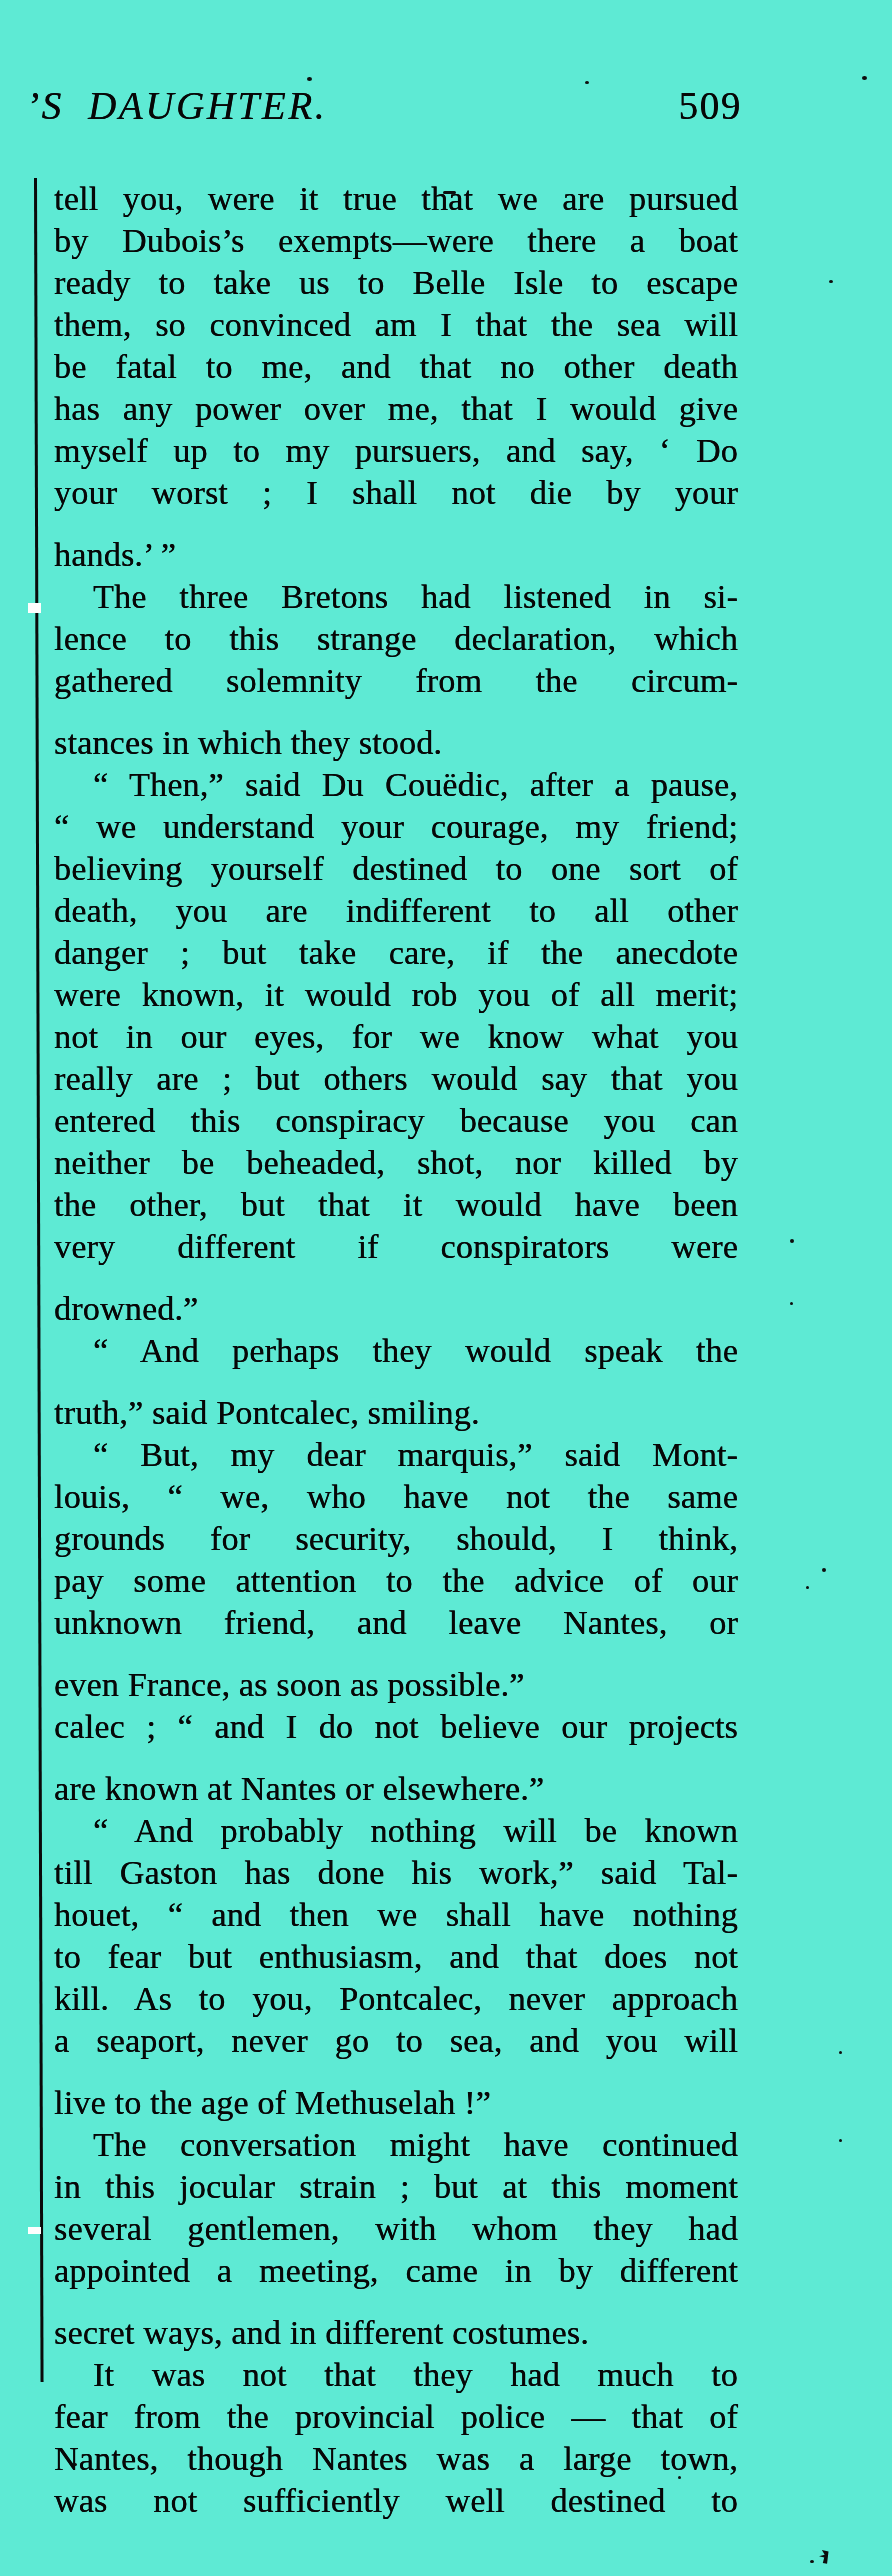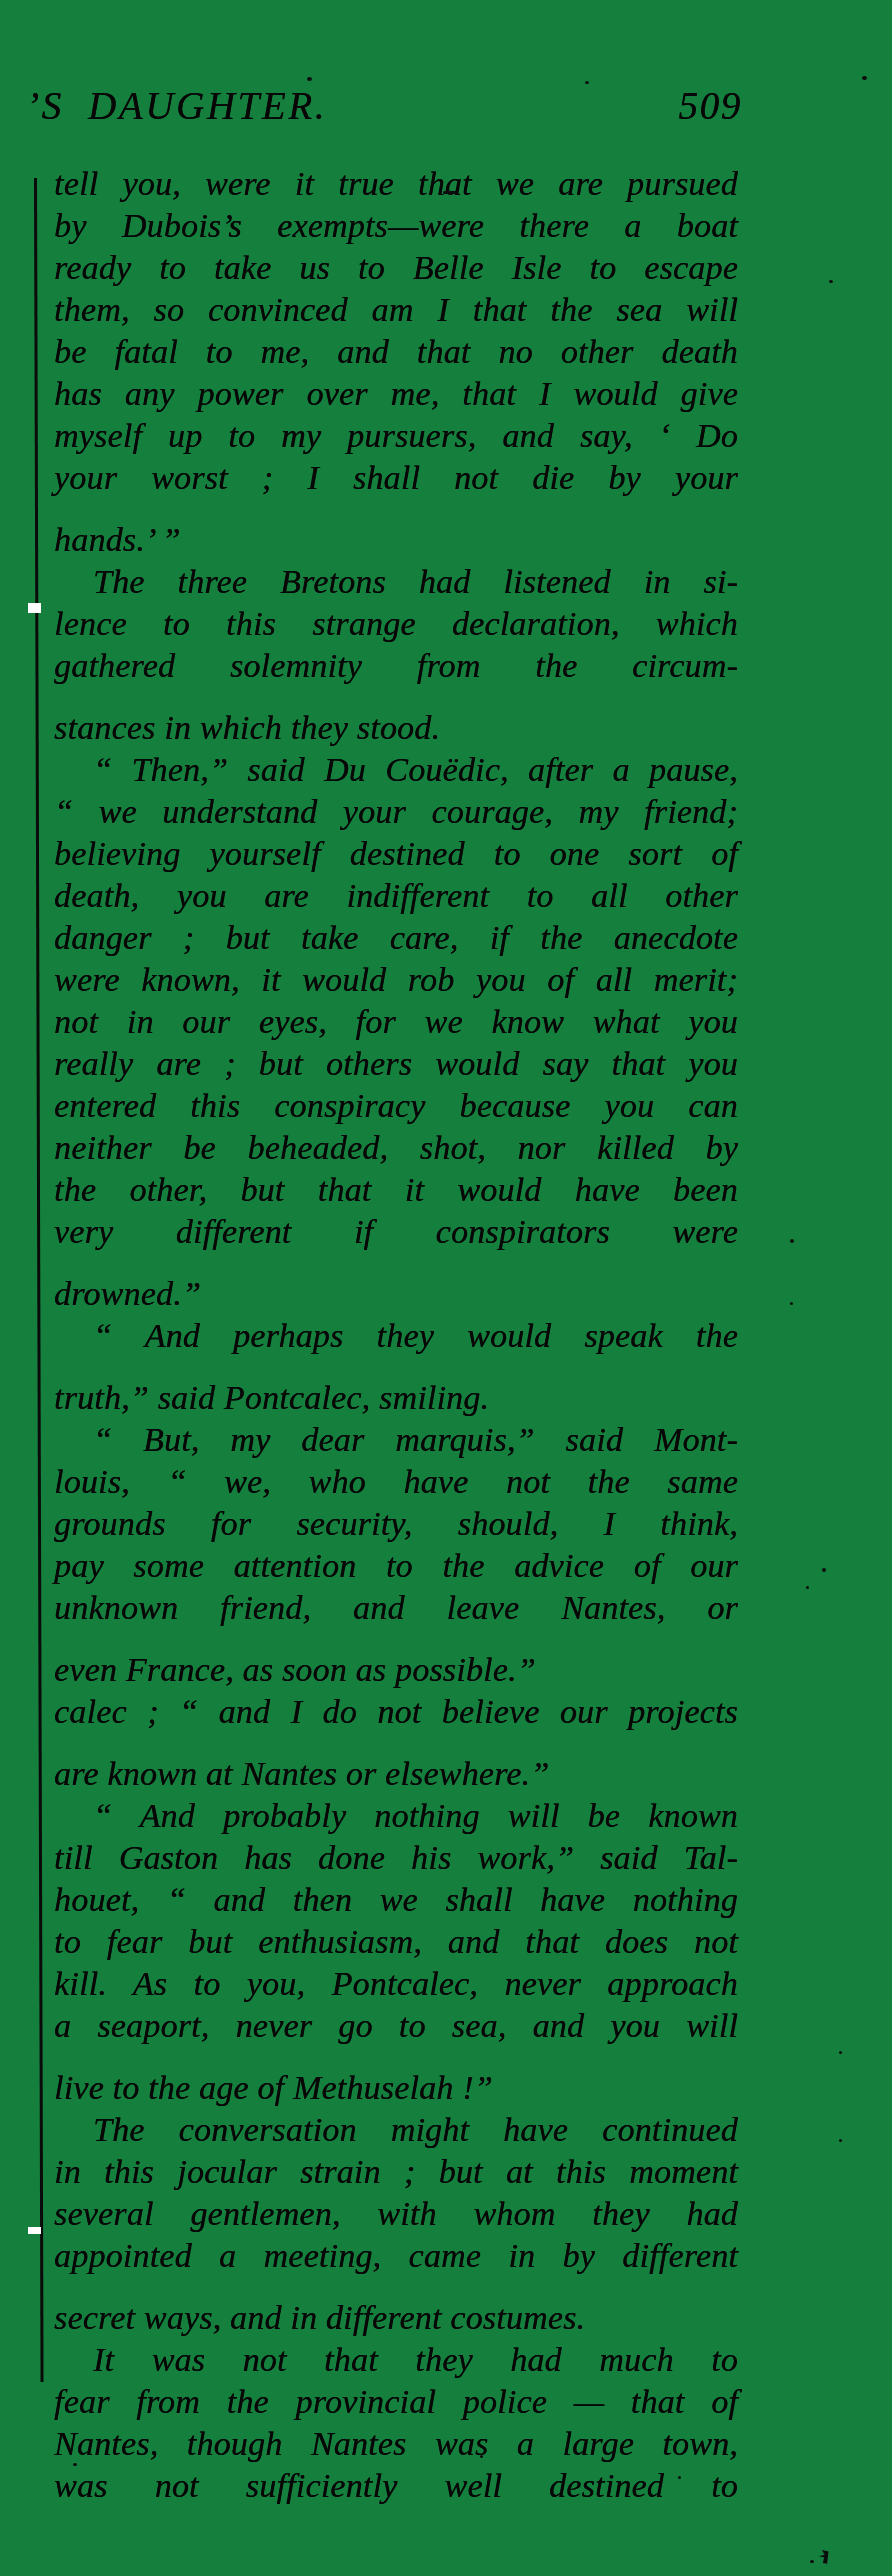--- a/index.html
+++ b/index.html
@@ -1,56 +1,54 @@
 <!DOCTYPE html>
 <html style="font-size:13.8px"><head>
 <meta charset="utf-8">
 <style>
   html,body{margin:0;padding:0;background:#ffffff;}
   .page{
     position:relative;
     width:893px;height:2576px;
-    background:#15803d;
+    background:#5eead4;
     color:#070707;
     font-family:"Liberation Serif","DejaVu Serif",serif;
     overflow:hidden;
   }
   .running-head{
     position:absolute;top:83px;left:26px;width:716px;
     display:flex;justify-content:space-between;align-items:baseline;
   }
   .head-title{
     font-style:italic;
     font-size:39px;
     letter-spacing:2.6px;
     word-spacing:12px;
     text-shadow:0.3px 0 0 currentColor;
     white-space:nowrap;
   }
   .pagenum{
     font-size:39px;
     letter-spacing:1.7px;
     text-shadow:0.3px 0 0 currentColor;
-    font-style:italic;
   }
   .rule{
     position:absolute;left:34px;top:178px;width:2.6px;height:2204px;
     background:#0a0a0a;
     transform:rotate(-0.17deg);
     transform-origin:50% 0;
   }
   .rule-gap{position:absolute;left:28px;width:13px;background:#fefefe;}
   .gap1{top:603px;height:10.3px;}
   .gap2{top:2227px;height:6.9px;}
   .text-block{
-    position:absolute;left:54px;top:163px;width:684px;
+    position:absolute;left:54px;top:178px;width:684px;
     font-size:34px;line-height:42px;
     letter-spacing:0.2px;
     text-shadow:0.3px 0 0 currentColor;
-    font-style:italic;
   }
   .line{
     height:42px;
     text-align:justify;
     text-align-last:justify;
   }
   .line.end{text-align-last:left;margin-top:20px;}
   .line.indent{text-indent:39px;}
   .ink{position:absolute;background:#0d0d0d;border-radius:50%;}
   .dash{position:absolute;background:#0d0d0d;border-radius:1.7px;}

